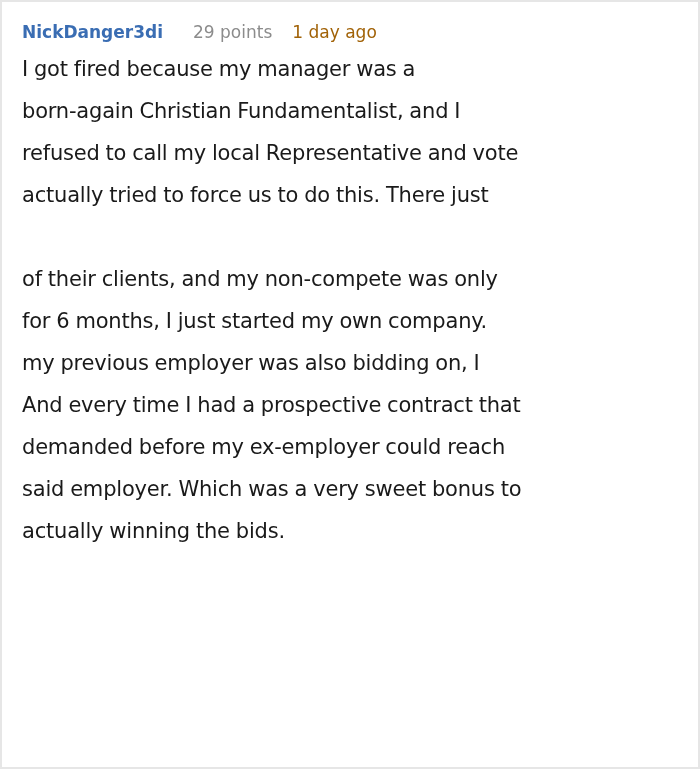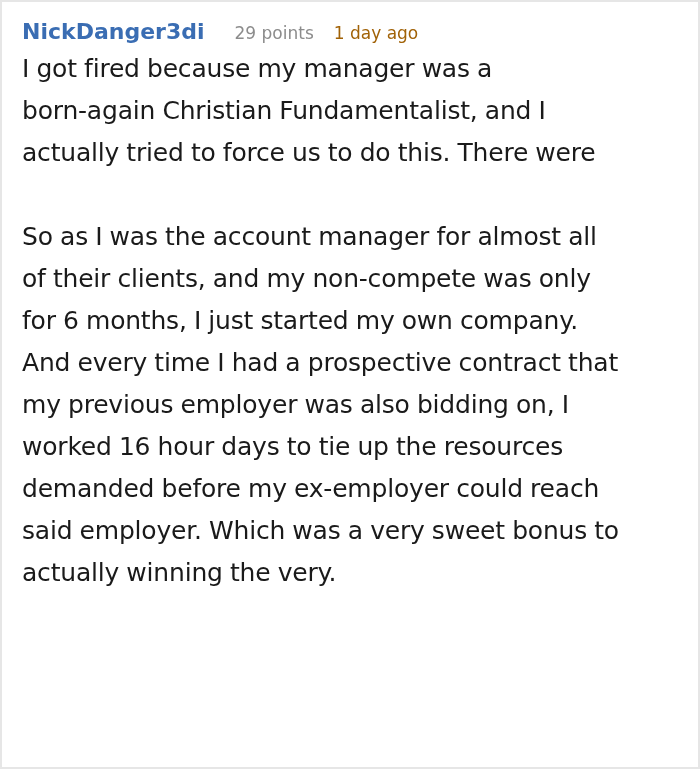--- a/index.html
+++ b/index.html
@@ -25,37 +25,37 @@
       display: flex;
       align-items: baseline;
       height: 28px;
       font-family: "DejaVu Sans", sans-serif;
       font-size: 17px;
       line-height: 28px;
     }
     .username {
       color: #3a6db3;
       font-weight: bold;
-      font-size: 22px;
+      font-size: 17px;
       margin-right: 30px;
       text-decoration: none;
       cursor: pointer;
     }
     .points {
       color: #8c8c8c;
       margin-right: 20px;
       text-align: center;
     }
     .timestamp {
       color: #a16207;
     }
     .comment-body {
       margin-top: 2px;
       font-family: "DejaVu Sans", sans-serif;
-      font-size: 25px;
+      font-size: 21px;
       line-height: 42px;
       color: #1a1a1a;
       letter-spacing: -0.2px;
       word-spacing: -0.5px;
     }
     .comment-body p {
       margin: 0 0 42px 0;
       white-space: normal;
     }
     .comment-body p:last-child {
@@ -73,27 +73,26 @@
   <div class="comment-header">
     <a class="username">NickDanger3di</a>
     <span class="points">29 points</span>
     <span class="timestamp">1 day ago</span>
   </div>
 
   <div class="comment-body">
     <p>
       <span class="line">I got fired because my manager was a</span>
       <span class="line">born-again Christian Fundamentalist, and I</span>
-      <span class="line">actually tried to force us to do this. There were</span>
+      <span class="line">refused to call my local Representative and vote</span>
+      <span class="line">actually tried to force us to do this. There just</span>
     </p>
     <p>
-      <span class="line">So as I was the account manager for almost all</span>
       <span class="line">of their clients, and my non-compete was only</span>
       <span class="line">for 6 months, I just started my own company.</span>
+      <span class="line">my previous employer was also bidding on, I</span>
       <span class="line">And every time I had a prospective contract that</span>
-      <span class="line">my previous employer was also bidding on, I</span>
-      <span class="line">worked 16 hour days to tie up the resources</span>
       <span class="line">demanded before my ex-employer could reach</span>
       <span class="line">said employer. Which was a very sweet bonus to</span>
-      <span class="line">actually winning the very.</span>
+      <span class="line">actually winning the bids.</span>
     </p>
   </div>
 </div>
 
 </body></html>

